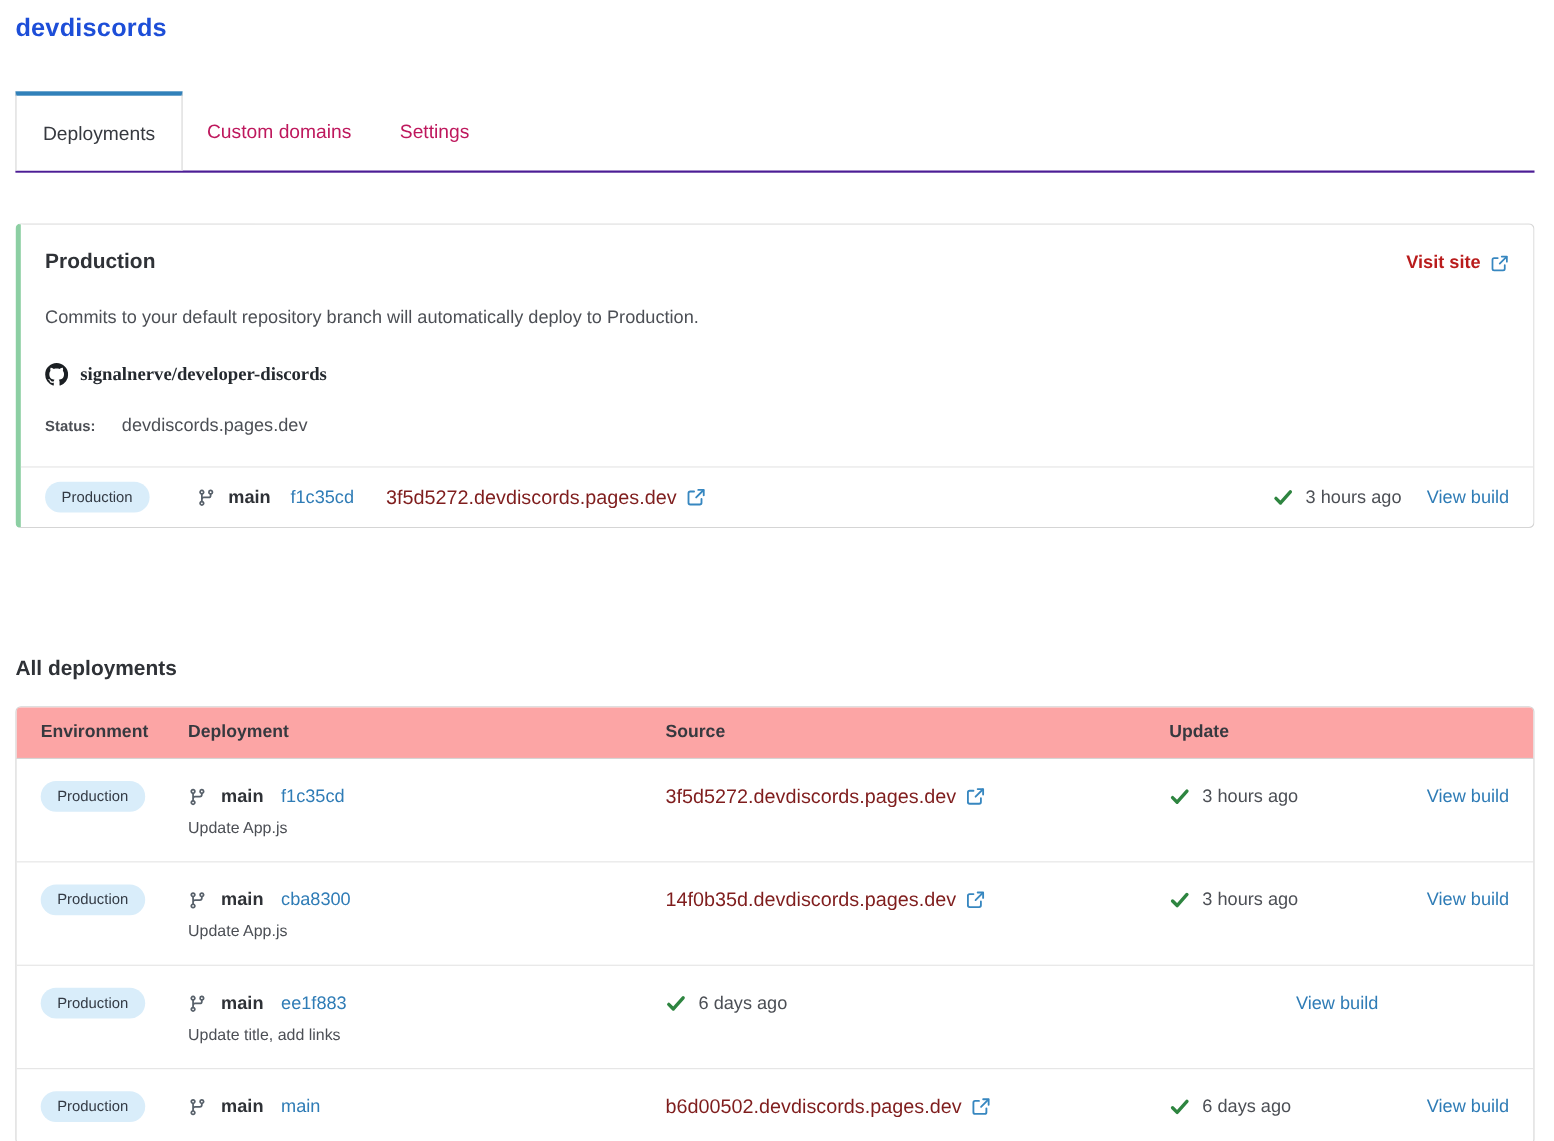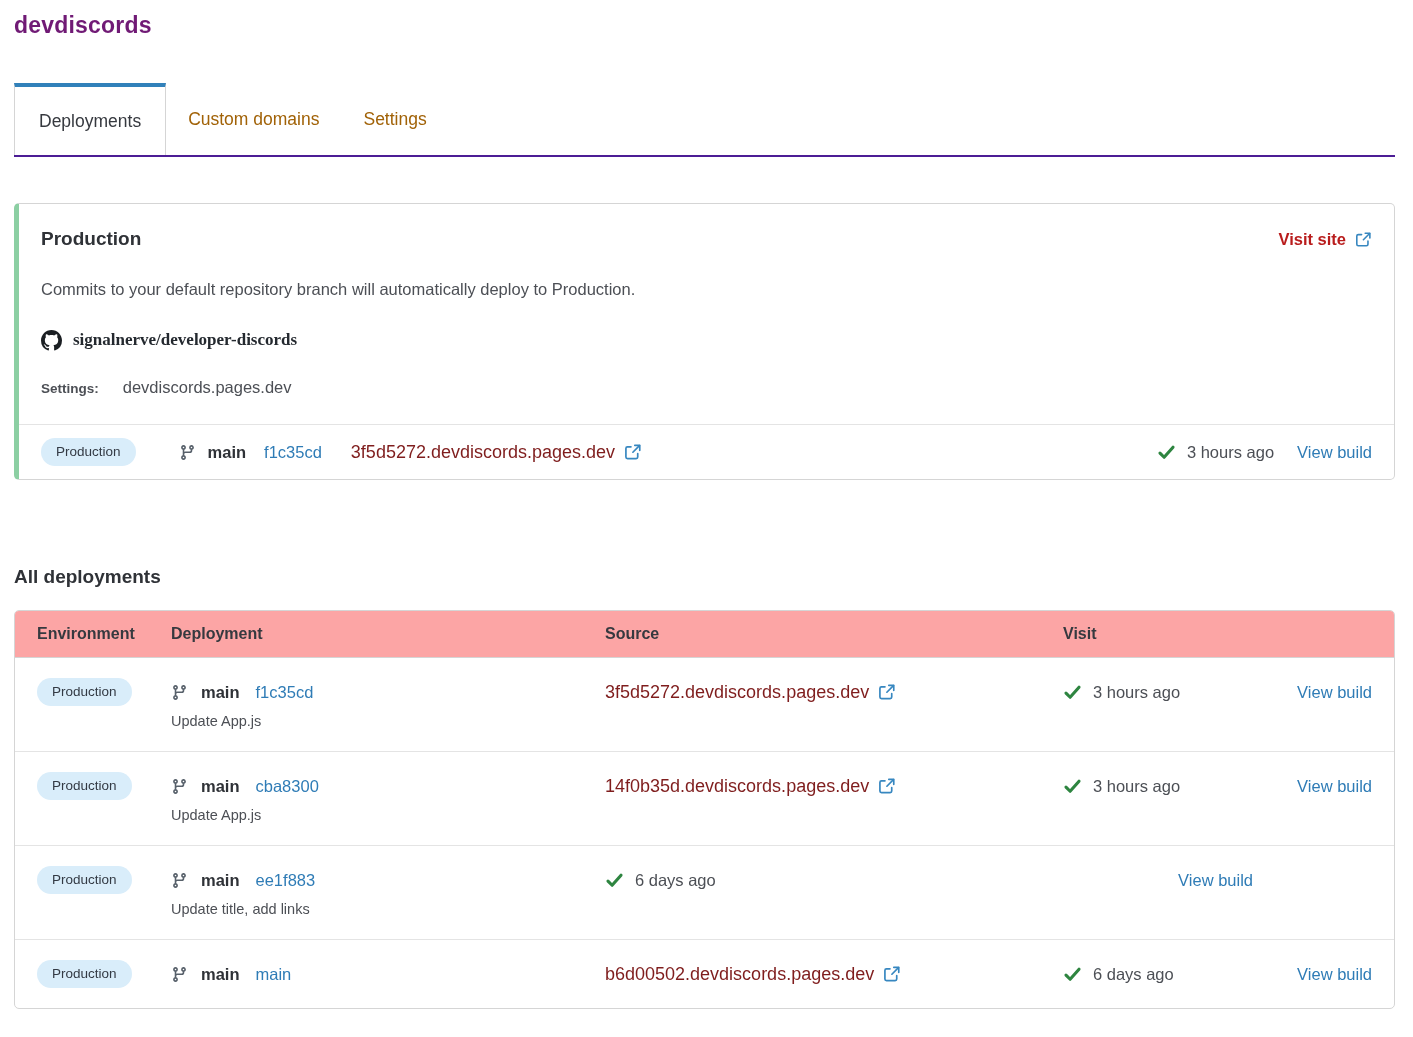--- a/index.html
+++ b/index.html
@@ -3,27 +3,27 @@
 <meta charset="utf-8">
 <style>
   * { margin: 0; padding: 0; box-sizing: border-box; }
   html, body { background: #ffffff; }
   body {
     width: 1413px; min-height: 1037px;
     font-family: "Liberation Sans", sans-serif;
     color: #36393f;
     padding: 12px 18px 20px 14px;
   }
-  .page-title { font-size: 23px; font-weight: 700; color: #701a75; letter-spacing: .2px; }
+  .page-title { font-size: 23px; font-weight: 700; color: #1d4ed8; letter-spacing: .2px; }
 
   
   .tabbar { display: flex; align-items: stretch; margin-top: 44px; border-bottom: 2px solid #4c1d95; }
   .tab {
     height: 72px; display: flex; align-items: center;
-    padding: 0 22px; font-size: 17.5px; color: #a16207; cursor: pointer;
+    padding: 0 22px; font-size: 17.5px; color: #be185d; cursor: pointer;
   }
   .tab.active {
     background: #fff; color: #36393f;
     border-top: 4px solid #3181ba;
     border-left: 1px solid #d5d5d5; border-right: 1px solid #d5d5d5;
     margin-bottom: -1px; padding: 0 24px;
   }
 
   
   .prod-card {
@@ -63,21 +63,21 @@
   .prod-deploy-row .branch-icon { margin-left: 43px; }
   .prod-deploy-row .branch-name { margin-left: 12px; }
   .prod-deploy-row .commit-link { margin-left: 18px; }
   .prod-deploy-row .deploy-url { margin-left: 29px; }
   .prod-deploy-row .ext-icon { margin-left: 9px; }
   .prod-status { margin-left: auto; display: flex; align-items: center; }
   .prod-status .time-text { margin-left: 11px; }
   .prod-status .view-build { margin-left: 23px; }
 
   
-  .section-title { margin-top: 84px; font-size: 19px; font-weight: 700; color: #2f3237; line-height: 25px; }
+  .section-title { margin-top: 116px; font-size: 19px; font-weight: 700; color: #2f3237; line-height: 25px; }
   .deploy-table { margin-top: 21px; border: 1px solid #d5d5d5; border-radius: 5px; overflow: hidden; }
   .tgrid { display: grid; grid-template-columns: 134px 434px 458px 190px 1fr; padding: 0 22px; }
   .thead {
     background: #fca5a5; border-bottom: 1px solid #d5d5d5;
     height: 47px; align-items: center;
     font-size: 16px; font-weight: 600; color: #36393f;
   }
   .trow { padding-top: 20px; padding-bottom: 20px; border-bottom: 1px solid #e4e4e4; align-items: start; }
   .trow:last-child { border-bottom: none; }
   .cell-line { display: flex; align-items: center; height: 28px; }
@@ -121,21 +121,21 @@
   <div class="repo-row">
     <span class="icon">
       <svg width="21" height="21" viewBox="0 0 16 16" fill="#1b1f23">
         <path d="M8 0c4.42 0 8 3.58 8 8a8.013 8.013 0 0 1-5.45 7.59c-.4.08-.55-.17-.55-.38 0-.27.01-1.13.01-2.2 0-.75-.25-1.23-.54-1.48 1.78-.2 3.65-.88 3.65-3.95 0-.88-.31-1.59-.82-2.15.08-.2.36-1.02-.08-2.12 0 0-.67-.22-2.2.82-.64-.18-1.32-.27-2-.27-.68 0-1.36.09-2 .27-1.53-1.03-2.2-.82-2.2-.82-.44 1.1-.16 1.92-.08 2.12-.51.56-.82 1.27-.82 2.15 0 3.06 1.86 3.75 3.64 3.95-.23.2-.44.55-.51 1.07-.46.21-1.61.55-2.33-.66-.15-.24-.6-.83-1.23-.82-.67.01-.27.38.01.53.34.19.73.9.82 1.13.16.45.68 1.31 2.69.94 0 .67.01 1.3.01 1.49 0 .21-.15.45-.55.38A7.995 7.995 0 0 1 0 8c0-4.42 3.58-8 8-8Z"></path>
       </svg>
     </span>
     <span class="repo-name">signalnerve/developer-discords</span>
   </div>
 
   <div class="domains-row">
-    <span class="domains-label">Settings:</span>
+    <span class="domains-label">Status:</span>
     <span class="domains-value">devdiscords.pages.dev</span>
   </div>
 
   <div class="prod-deploy-row">
     <span class="badge">Production</span>
     <span class="icon branch-icon">
       <svg width="17" height="17" viewBox="0 0 16 16" fill="#57606a">
         <path d="M9.5 3.25a2.25 2.25 0 1 1 3 2.122V6A2.5 2.5 0 0 1 10 8.5H6a1 1 0 0 0-1 1v1.128a2.251 2.251 0 1 1-1.5 0V5.372a2.25 2.25 0 1 1 1.5 0v1.836A2.493 2.493 0 0 1 6 7h4a1 1 0 0 0 1-1v-.628a2.25 2.25 0 0 1-1.5-2.122Zm-6 0a.75.75 0 1 0 1.5 0 .75.75 0 0 0-1.5 0Zm8.25-.75a.75.75 0 1 0 0 1.5.75.75 0 0 0 0-1.5ZM4.25 12a.75.75 0 1 0 0 1.5.75.75 0 0 0 0-1.5Z"></path>
       </svg>
     </span>
@@ -161,21 +161,21 @@
   </div>
 </div>
 
 <h2 class="section-title">All deployments</h2>
 
 <div class="deploy-table">
   <div class="tgrid thead">
     <div>Environment</div>
     <div>Deployment</div>
     <div>Source</div>
-    <div>Visit</div>
+    <div>Update</div>
     <div></div>
   </div>
 
   <div class="tgrid trow">
       <div class="env-cell">
         <span class="cell-line">
           <span class="badge">Production</span>
         </span>
       </div>
       <div class="source-cell">

